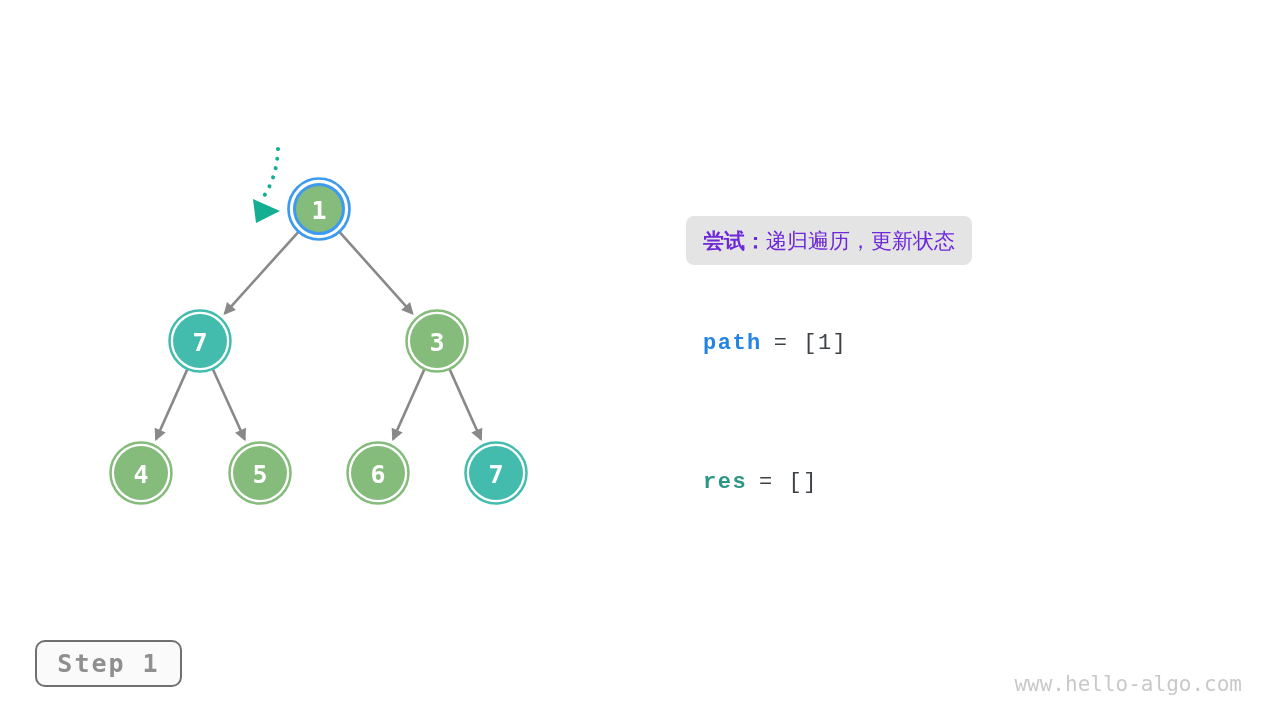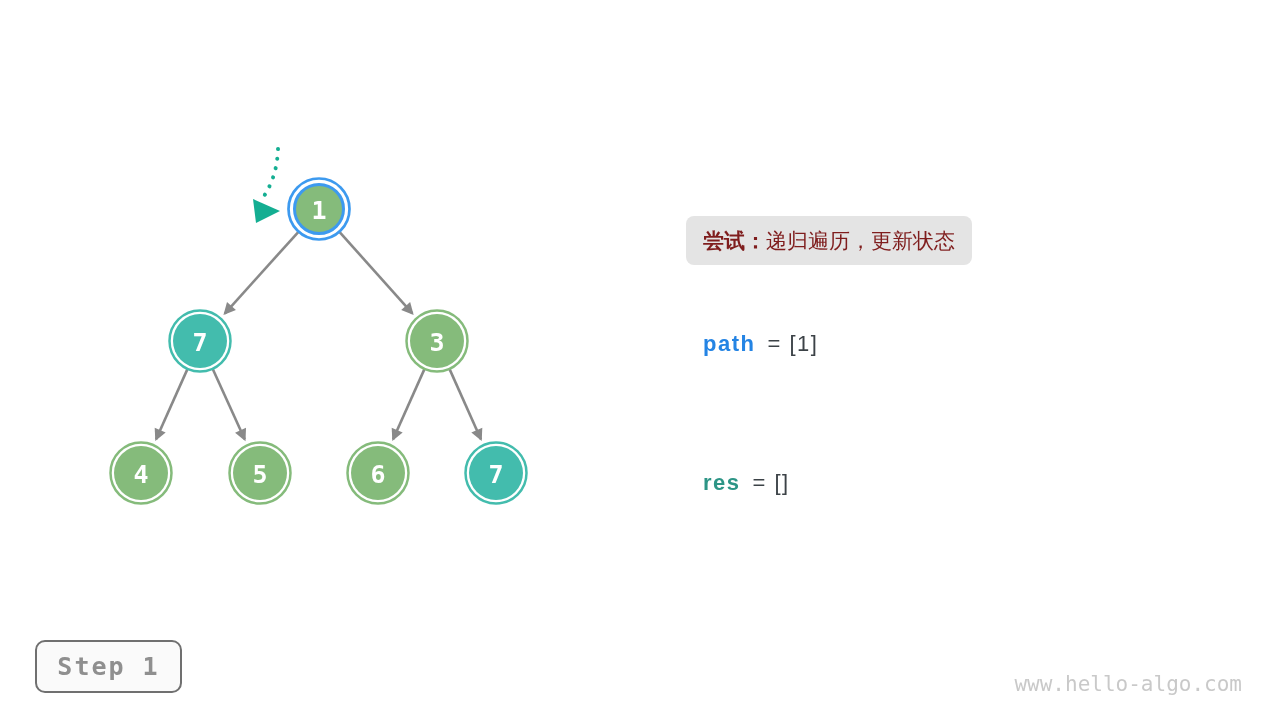--- a/index.html
+++ b/index.html
@@ -24,34 +24,34 @@
     height: 49px; line-height: 49px;
     border-radius: 8px;
     padding: 0 17px;
   }
   .anno-back {
     left: 703px; top: 278px;
     height: 30px; line-height: 30px;
   }
   .code-line {
     position: absolute;
-    font-family: Liberation Sans, sans-serif;
+    font-family: Liberation Mono, monospace;
     font-size: 22px;
     letter-spacing: 1.5px;
     color: #3C4247;
     white-space: nowrap;
   }
   .code-line .var { font-weight: bold; }
   .code-line .rest { margin-left: 12px; }
   .code-path { left: 703px; top: 331px; }
   .code-res  { left: 703px; top: 449px; }
   .step-box {
     position: absolute;
     left: 35px; top: 640px;
-    width: 147px; height: 53px;
+    width: 147px; height: 47px;
     box-sizing: border-box;
     border: 2px solid #707070;
     border-radius: 10px;
     background: #FAFAFA;
     display: flex; align-items: center; justify-content: center;
     font-family: "DejaVu Sans Mono", monospace;
     font-weight: bold;
     font-size: 25px;
     letter-spacing: 2px;
     color: #8F8F8F;
@@ -115,21 +115,21 @@
         <circle cx="378" cy="473" r="27" fill="#85BB7B"></circle>
         <text x="378" y="474" text-anchor="middle" dominant-baseline="central" fill="#FFFFFF" font-family="&quot;DejaVu Sans Mono&quot;, monospace" font-size="25px" font-weight="bold">6</text>
       </g>
       <g>
         <circle cx="496" cy="473" r="30.5" fill="none" stroke="#43BCAD" stroke-width="2.5"></circle>
         <circle cx="496" cy="473" r="27" fill="#43BCAD"></circle>
         <text x="496" y="474" text-anchor="middle" dominant-baseline="central" fill="#FFFFFF" font-family="&quot;DejaVu Sans Mono&quot;, monospace" font-size="25px" font-weight="bold">7</text>
       </g>
     </svg>
 
-  <div class="anno anno-try" style="background: rgb(228, 228, 228); color: #7f1d1d;">
+  <div class="anno anno-try" style="background: rgb(228, 228, 228); color: #6d28d9;">
     <span class="lbl">尝试：</span><span>递归遍历，更新状态</span>
   </div>
 
 
   <div class="code-line code-path" style="color: rgb(60, 66, 71);">
     <span class="var" style="color: rgb(36, 132, 228);">path</span><span class="rest">= [1]</span>
   </div>
 
   <div class="code-line code-res" style="color: rgb(60, 66, 71); margin-top: 21px;">
     <span class="var" style="color: rgb(45, 149, 134);">res</span><span class="rest">= []</span>

